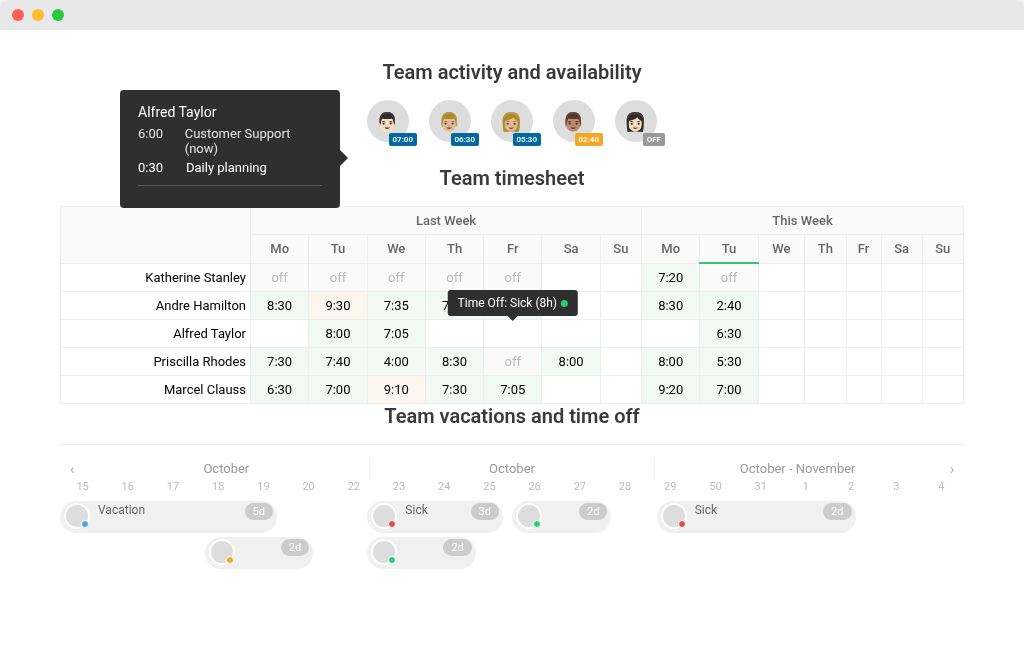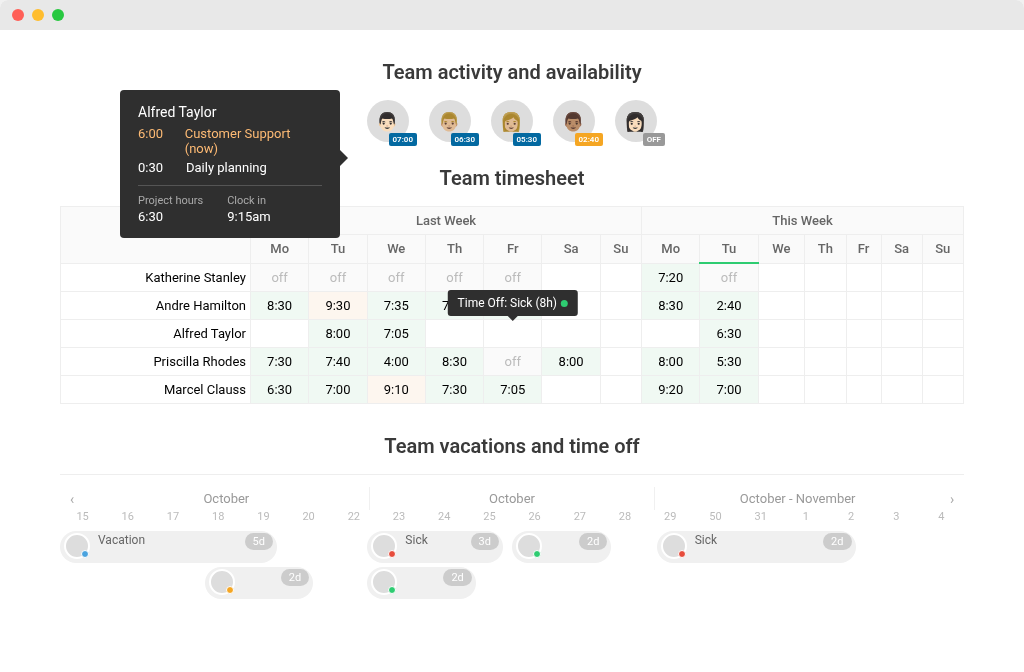--- a/index.html
+++ b/index.html
@@ -10,33 +10,33 @@
 .dot.red { background: #ff5f57; }
 .dot.yellow { background: #ffbd2e; }
 .dot.green { background: #28c840; }
 .content { padding: 30px 60px 0 60px; position: relative; }
 h2 { font-size: 20px; font-weight: 600; color: #3a3a3a; text-align: center; margin-bottom: 16px; }
 .tooltip { position: absolute; left: 120px; top: 60px; background: #2f2f2f; color: #fff; border-radius: 4px; padding: 14px 18px; width: 220px; font-size: 13px; z-index: 10; }
 .tooltip::after { content: ''; position: absolute; right: -8px; top: 60px; border-left: 8px solid #2f2f2f; border-top: 8px solid transparent; border-bottom: 8px solid transparent; }
 .tooltip .name { font-size: 14px; margin-bottom: 6px; }
 .tooltip .row { display: flex; gap: 12px; margin-bottom: 4px; }
 .tooltip .time { width: 36px; }
-.tooltip .green-text { color: #fdba74; }
+.tooltip .green-text { color: #e5e5e5; }
 .tooltip .divider { border-top: 1px solid #555; margin: 10px 0 8px 0; }
 .tooltip .stats { display: flex; gap: 24px; }
 .tooltip .stats .label { color: #aaa; font-size: 11px; margin-bottom: 2px; }
 .tooltip .stats .val { font-size: 13px; }
 .avatars { display: flex; justify-content: center; gap: 20px; margin-bottom: 24px; }
 .avatar-wrap { position: relative; width: 42px; height: 42px; }
 .avatar { width: 42px; height: 42px; border-radius: 50%; background: #ddd; display: flex; align-items: center; justify-content: center; font-size: 18px; }
 .badge { position: absolute; bottom: -4px; right: -8px; font-size: 8px; font-weight: 600; padding: 2px 4px; border-radius: 2px; color: #fff; }
 .badge.g { background: #0369a1; }
 .badge.y { background: #f5a623; }
 .badge.gray { background: #999; }
-.timesheet { border: 1px solid #e5e5e5; margin-bottom: 30px; width: 100%; border-collapse: collapse; font-size: 13px; }
+.timesheet { border: 1px solid #e5e5e5; width: 100%; border-collapse: collapse; font-size: 13px; }
 .timesheet th, .timesheet td { border: 1px solid #eee; text-align: center; padding: 6px 4px; }
 .timesheet .name-col { text-align: right; padding-left: 12px; width: 190px; }
 .timesheet thead th { font-weight: 500; color: #666; background: #fafafa; }
 .timesheet .week-head { font-weight: 500; }
 .timesheet td.off { color: #bbb; background: #fafafa; }
 .timesheet td.pale-green { background: #f0f9f3; }
 .timesheet td.pale-orange { background: #fdf6ef; }
 .timesheet td.hl { position: relative; }
 .timesheet .today { border-bottom: 2px solid #2ecc71; }
 .cell-tooltip { position: absolute; background: #2f2f2f; color: #fff; font-size: 12px; padding: 6px 10px; border-radius: 3px; white-space: nowrap; left: 50%; transform: translateX(-50%); top: -2px; z-index: 5; }
@@ -72,30 +72,20 @@
       <div class="name">Alfred Taylor</div>
       <div class="row">
         <span class="time green-text">6:00</span>
         <span class="green-text">Customer Support (now)</span>
       </div>
       <div class="row">
         <span class="time">0:30</span>
         <span>Daily planning</span>
       </div>
       <div class="divider"></div>
-      <div class="stats">
-        <div>
-          <div class="label">Project hours</div>
-          <div class="val">6:30</div>
-        </div>
-        <div>
-          <div class="label">Clock in</div>
-          <div class="val">9:15am</div>
-        </div>
-      </div>
     </div>
 
     <div class="avatars" id="avatars">
         <div class="avatar-wrap">
           <div class="avatar">👨🏻</div>
           <div class="badge g">07:00</div>
         </div>
         <div class="avatar-wrap">
           <div class="avatar">👨🏼</div>
           <div class="badge g">06:30</div>

